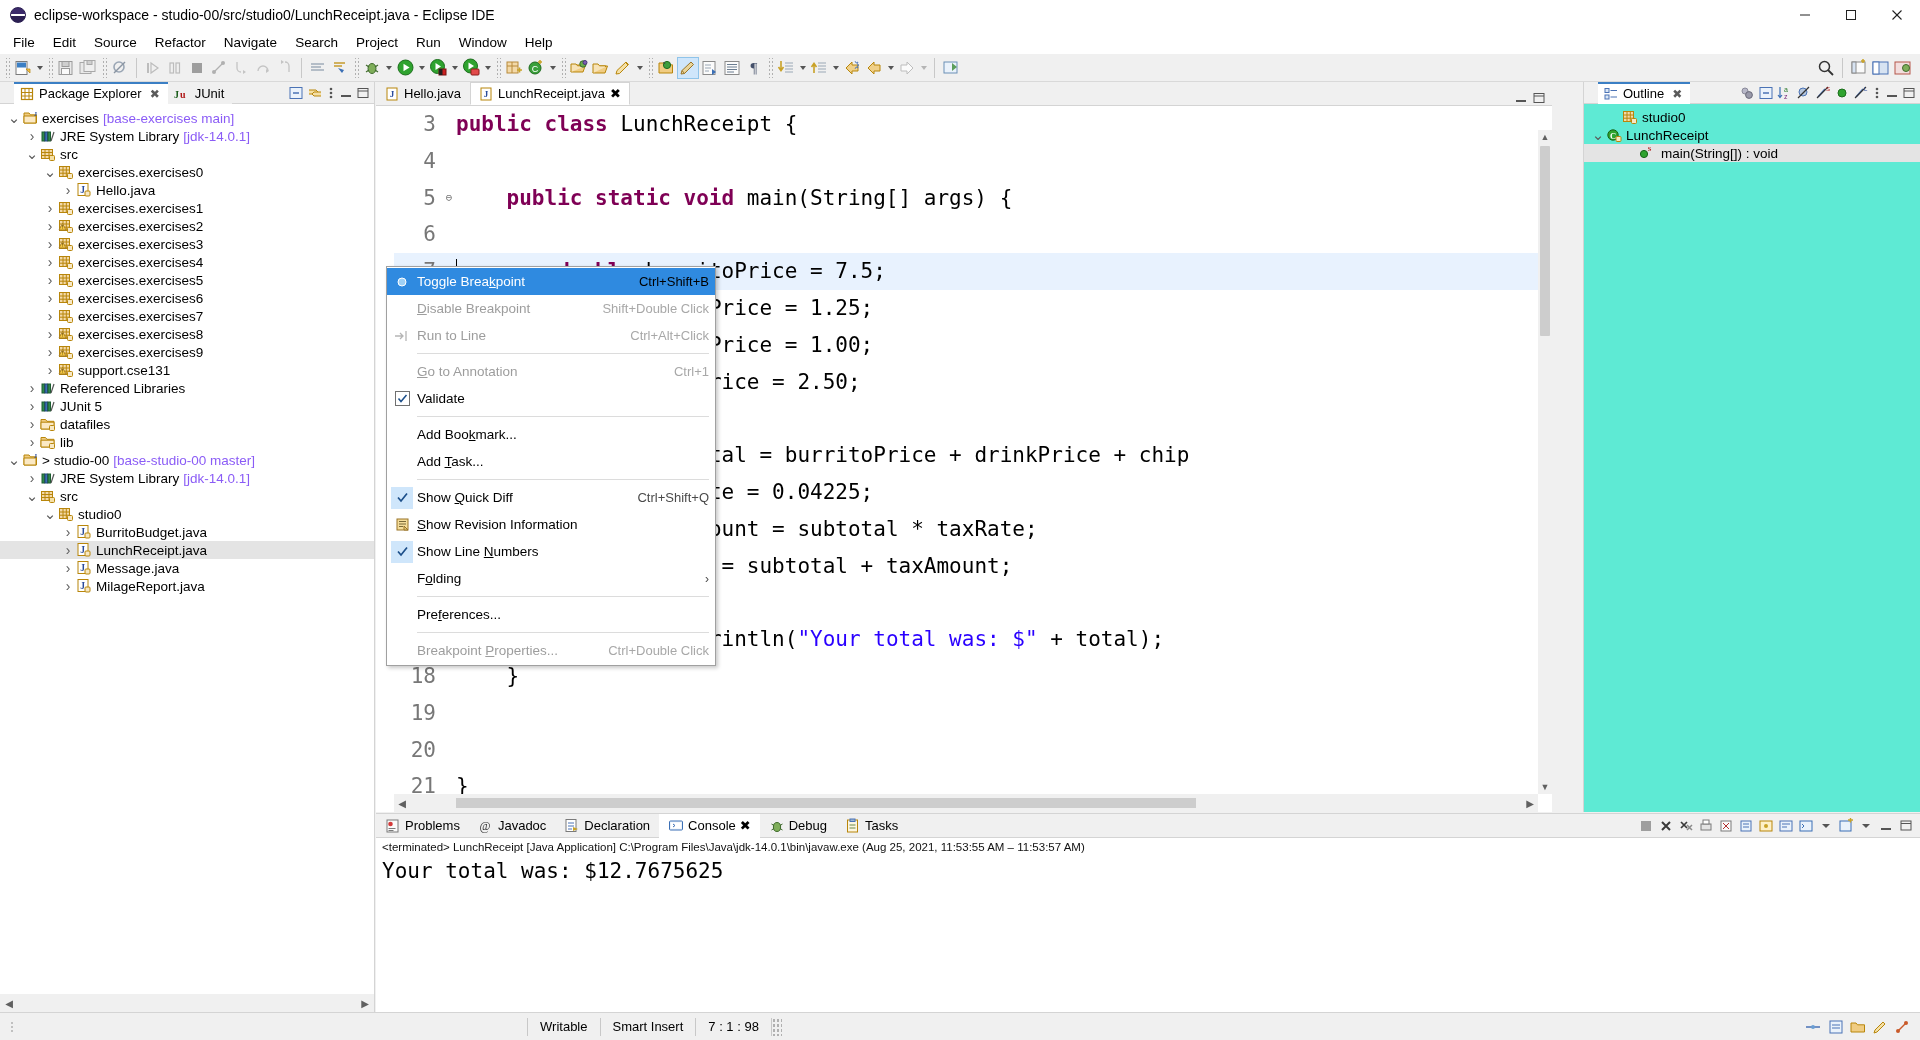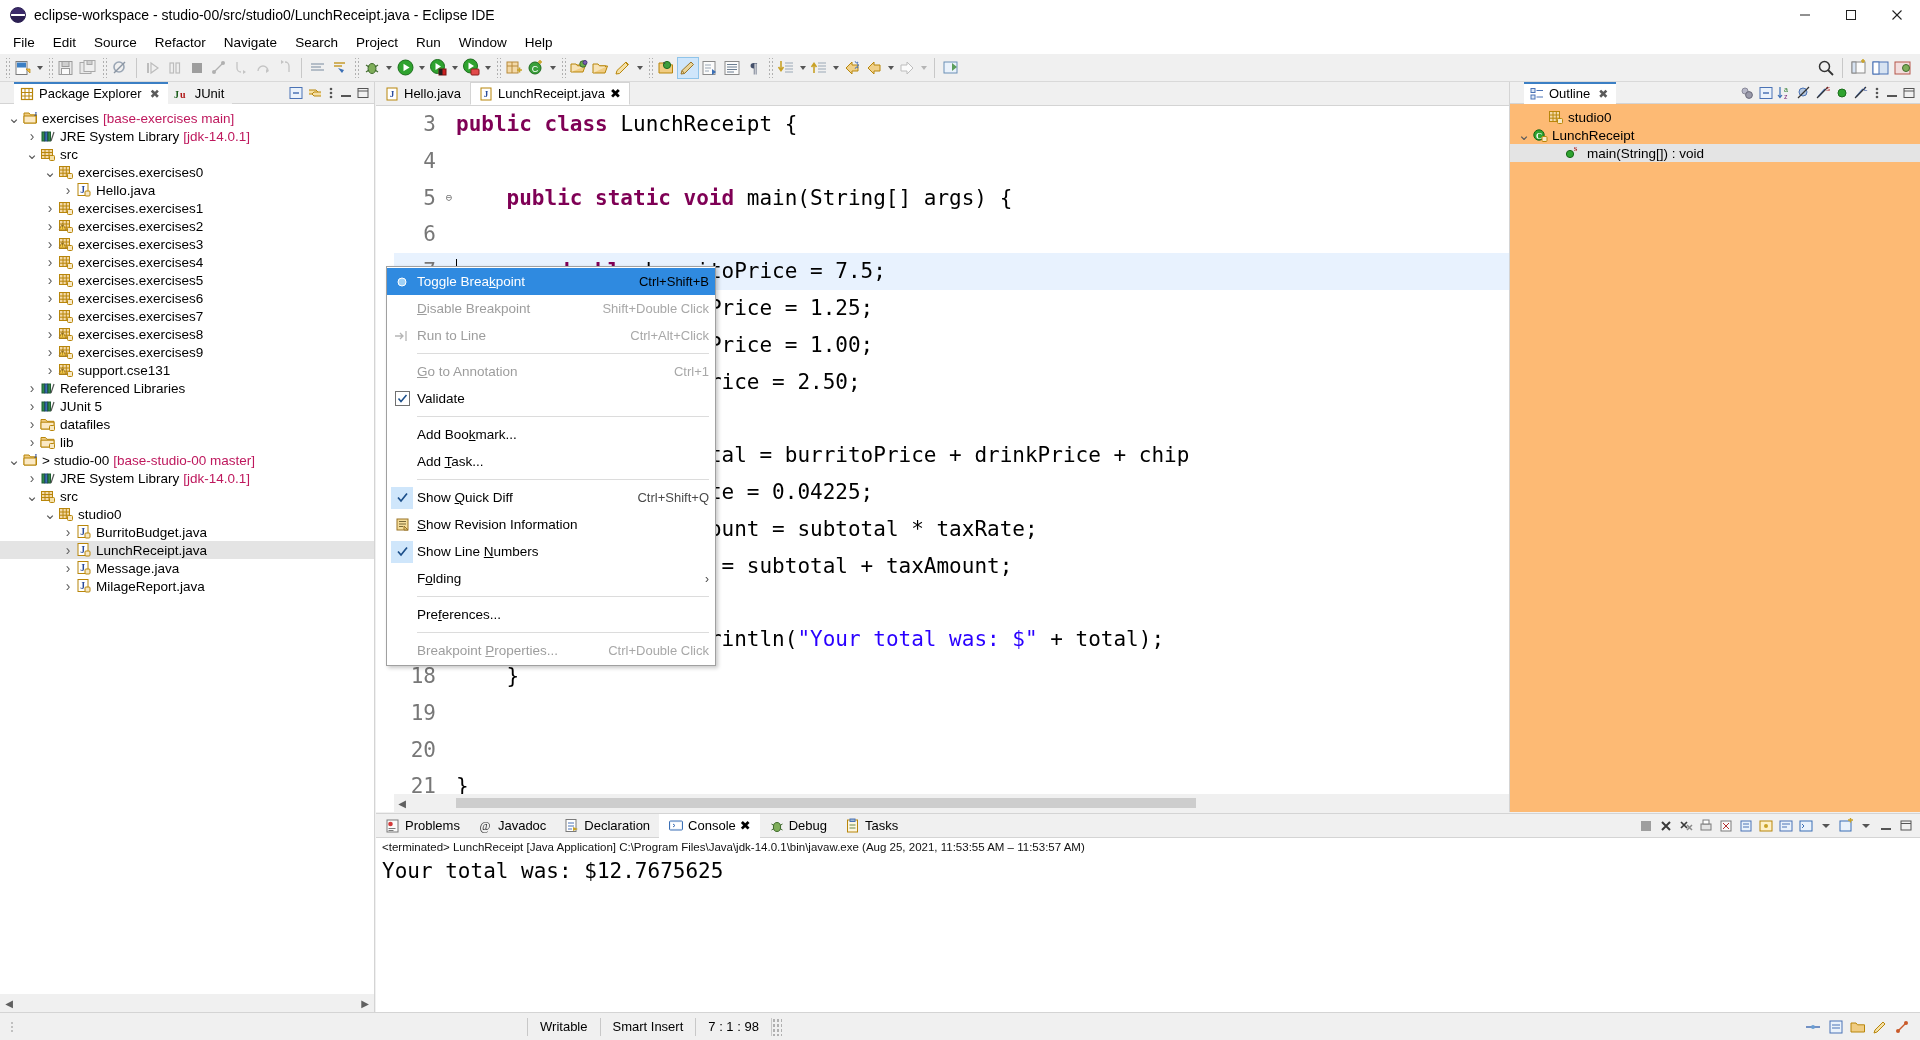--- a/index.html
+++ b/index.html
@@ -73,21 +73,21 @@
   .vtab .close-x { color:#5a5a5a; font-size: 12px; margin-left: 3px; }
   .head-tools { margin-left: auto; display: flex; align-items: center; gap: 3px; padding-right: 4px; }
 
   
   #pkg-explorer { left: 0; top: 0; width: 375px; bottom: 0; border-right: 1px solid #d4d4d4; }
   .tree { padding: 4px 0 0 0; font-size: 13.5px; overflow: hidden; position:absolute; top:23px; left:0; right:0; bottom:24px; }
   .trow { display: flex; align-items: center; height: 18px; white-space: nowrap; padding-left: 4px; }
   .trow.sel { background: #e4e4e4; }
   .twist { width: 16px; flex: none; display: flex; align-items: center; justify-content: center; color: #5b5b5b; font-size: 10px; }
   .tlabel { margin-left: 4px; }
-  .tdim { color: #be185d; }
+  .tdim { color: #8b5cf6; }
   .ticon { width: 16px; height: 16px; flex: none; }
 
   .hscroll { position: absolute; left:0; right:0; bottom:0; height: 18px; background: #f0f0f0; display:flex; align-items:center; }
   .hscroll .arr { width: 18px; height: 18px; display:flex; align-items:center; justify-content:center; color:#606060; font-size: 10px; }
   .hscroll .track { flex: 1; height: 18px; }
 
   
   #editor-area { left: 376px; top: 0; right: 368px; bottom: 200px; background: #fff; }
   .etabs { height: 24px; background: #f0f0f0; display: flex; align-items: flex-end; position: relative; border-bottom: 1px solid #d4d4d4; }
   .etab {
@@ -116,21 +116,21 @@
 
   .vscroll-e { position: absolute; right: 0; top: 24px; bottom: 18px; width: 14px; background: #f0f0f0; }
   .vscroll-e .thumb { position: absolute; left: 2px; right: 2px; background: #cdcdcd; border-radius: 1px; }
   .vscroll-e .sarr { position: absolute; left: 0; right: 0; height: 14px; display: flex; align-items: center; justify-content: center; font-size: 9px; color: #606060; }
   .hscroll-e { position: absolute; left: 18px; right: 14px; bottom: 0; height: 18px; background: #f0f0f0; display:flex; align-items:center; }
   .hscroll-e .track { position:relative; flex:1; height: 14px; }
   .hscroll-e .thumb { position: absolute; top: 2px; height: 10px; background: #cdcdcd; }
   .hscroll-e .arr { width: 16px; text-align:center; color:#606060; font-size:10px; }
 
   
-  #outline { right: 0; top: 0; width: 411px; bottom: 200px; background: #fdba74; border-left: 1px solid #d4d4d4; }
+  #outline { right: 0; top: 0; width: 337px; bottom: 200px; background: #5eead4; border-left: 1px solid #d4d4d4; }
   .otree { padding-top: 4px; font-size: 13.5px; }
 
   
   #console-area { left: 376px; right: 0; bottom: 0; height: 199px; background: #fff; border-top: 1px solid #d4d4d4; }
   .ctabs { height: 24px; background: #f0f0f0; display: flex; align-items: center; border-bottom: 1px solid #d4d4d4; }
   .ctab { display: flex; align-items: center; gap: 4px; padding: 0 9px; height: 24px; font-size: 13px; }
   .ctab.active { background: #fff; }
   .ctab-tools { margin-left: auto; display: flex; align-items: center; gap: 4px; padding-right: 6px; }
   .cons-status { font-size: 11.5px; padding: 3px 6px 2px 6px; color: #111; white-space: nowrap; }
   .cons-out { font-family: "DejaVu Sans Mono", monospace; font-size: 21px; padding: 4px 0 0 6px; color: #000; }

